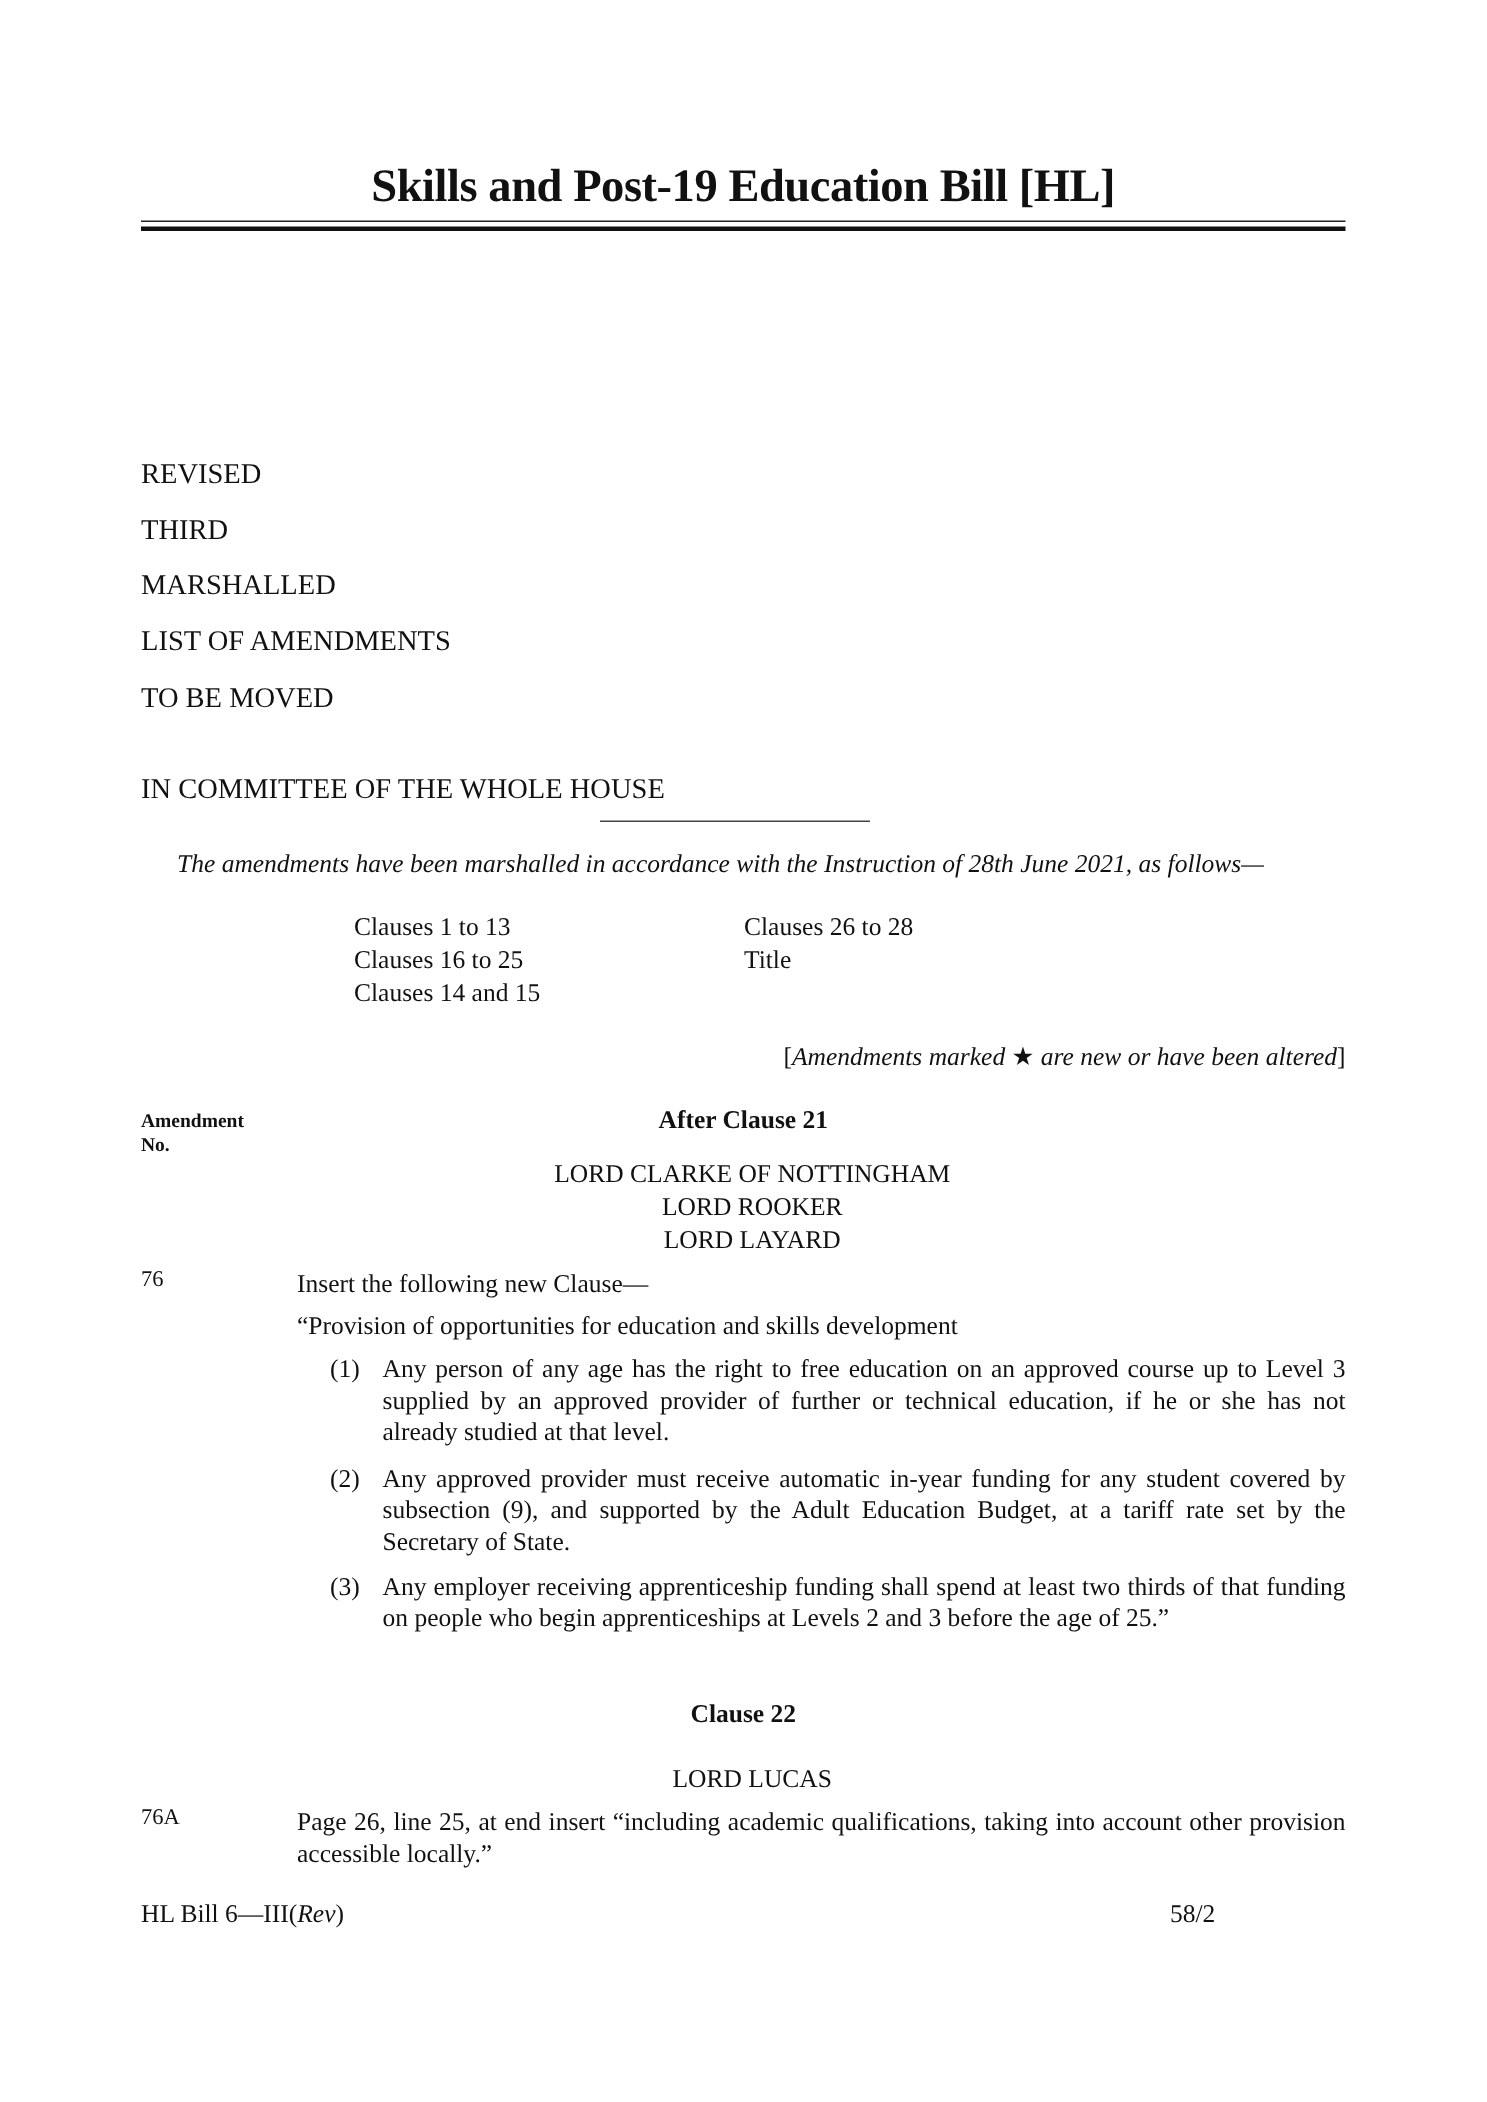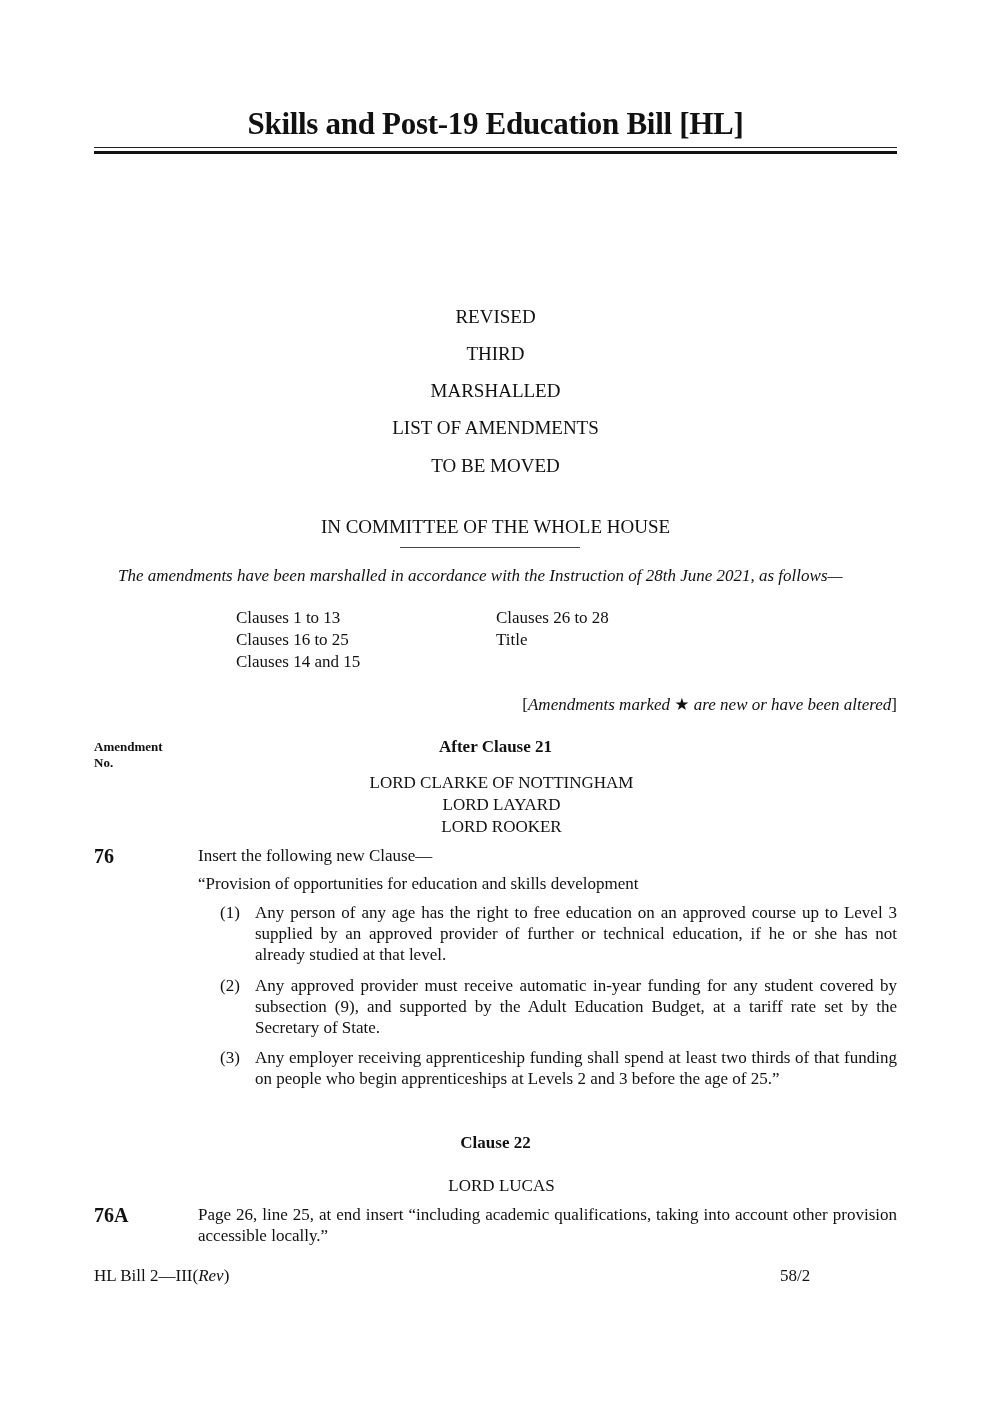--- a/index.html
+++ b/index.html
@@ -9,37 +9,37 @@
   }
   .abs { position: absolute; }
   .title {
     left: 94px; width: 803px; top: 106px; text-align: center;
     font-size: 31px; font-weight: bold; letter-spacing: -0.3px;
   }
   .rule-thin { left: 94px; width: 803px; top: 147px; height: 0; border-top: 1.3px solid #222; }
   .rule-thick { left: 94px; width: 803px; top: 151px; height: 0; border-top: 3px solid #111; }
 
   .heading-line {
-    left: 94px; width: 803px; text-align: center; font-size: 19px;
+    left: 94px; width: 803px; font-size: 19px;
   }
   .short-rule { left: 400px; width: 180px; top: 547px; border-top: 1.2px solid #444; }
 
   .intro {
     left: 94px; width: 803px; top: 566px; font-size: 17px; font-style: italic;
     text-align: justify; line-height: 19px; text-indent: 24px;
   }
   .clauses { font-size: 17px; line-height: 22px; }
   .note { left: 94px; width: 803px; top: 694px; text-align: right; font-size: 17px; }
   .note i { font-style: italic; }
 
   .amd-label { left: 94px; top: 739px; font-size: 13px; font-weight: bold; line-height: 16px; }
   .clause-heading { left: 94px; width: 803px; text-align: center; font-size: 17px; font-weight: bold; }
   .sponsor { left: 100px; width: 803px; text-align: center; font-size: 17px; line-height: 22px; }
 
-  .amd-no { left: 94px; font-size: 20px; font-weight: bold; }
+  .amd-no { left: 94px; font-size: 15px; font-weight: normal; }
   .body-text { font-size: 17px; line-height: 21px; text-align: right; }
   .new-clause-title { font-weight: normal; }
   .subsec { position: absolute; left: 220px; width: 677px; font-size: 17px; line-height: 21px; }
   .subsec .num { position: absolute; left: 0; top: 0; }
   .subsec .txt { margin-left: 35px; text-align: justify; }
 
   .footer-left { left: 94px; top: 1266px; font-size: 17px; }
   .footer-right { left: 780px; width: 106px; top: 1266px; font-size: 17px; }
 </style>
 </head>
@@ -75,22 +75,22 @@
 </div>
 
 <div class="abs amd-label">
   <div>Amendment</div>
   <div>No.</div>
 </div>
 
 <div class="abs clause-heading" style="top:737px">After Clause 21</div>
 <div class="abs sponsor" style="top:772px">
   <div>LORD CLARKE OF NOTTINGHAM</div>
+  <div>LORD ROOKER</div>
   <div>LORD LAYARD</div>
-  <div>LORD ROOKER</div>
 </div>
 
 <div class="abs amd-no" style="top:845px">76</div>
 <div class="abs body-text" style="left:198px; top:845px">Insert the following new Clause—</div>
 <div class="abs body-text new-clause-title" style="left:198px; top:873px">“Provision of opportunities for education and skills development</div>
 
 <div class="subsec" style="top:902px">
   <span class="num">(1)</span>
   <div class="txt">Any person of any age has the right to free education on an approved course up to Level 3 supplied by an approved provider of further or technical education, if he or she has not already studied at that level.</div>
 </div>
@@ -104,15 +104,15 @@
 </div>
 
 <div class="abs clause-heading" style="top:1133px">Clause 22</div>
 <div class="abs sponsor" style="top:1175px">
   <div>LORD LUCAS</div>
 </div>
 <div class="abs amd-no" style="top:1204px">76A</div>
 <div class="abs body-text" style="left:198px; top:1204px; width:699px; text-align:justify">Page 26, line 25, at end insert “including academic qualifications, taking into account other provision accessible locally.”</div>
 
 <div class="abs footer-left">
-  <span>HL Bill 2—III(</span><i>Rev</i><span>)</span>
+  <span>HL Bill 6—III(</span><i>Rev</i><span>)</span>
 </div>
 <div class="abs footer-right">58/2</div>
 
 </body></html>

